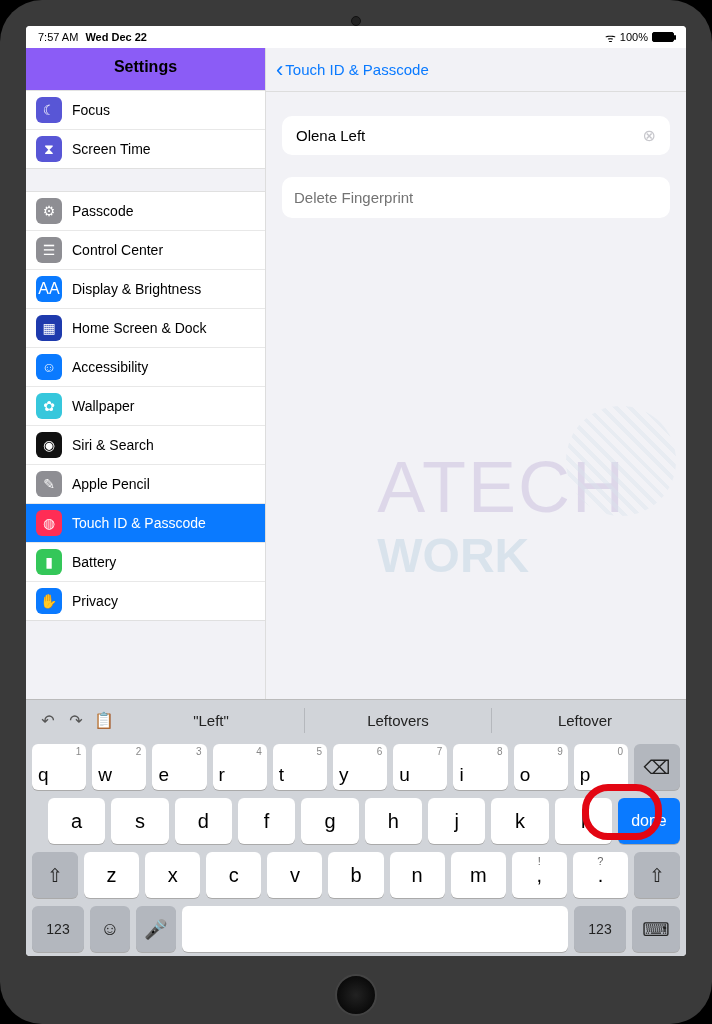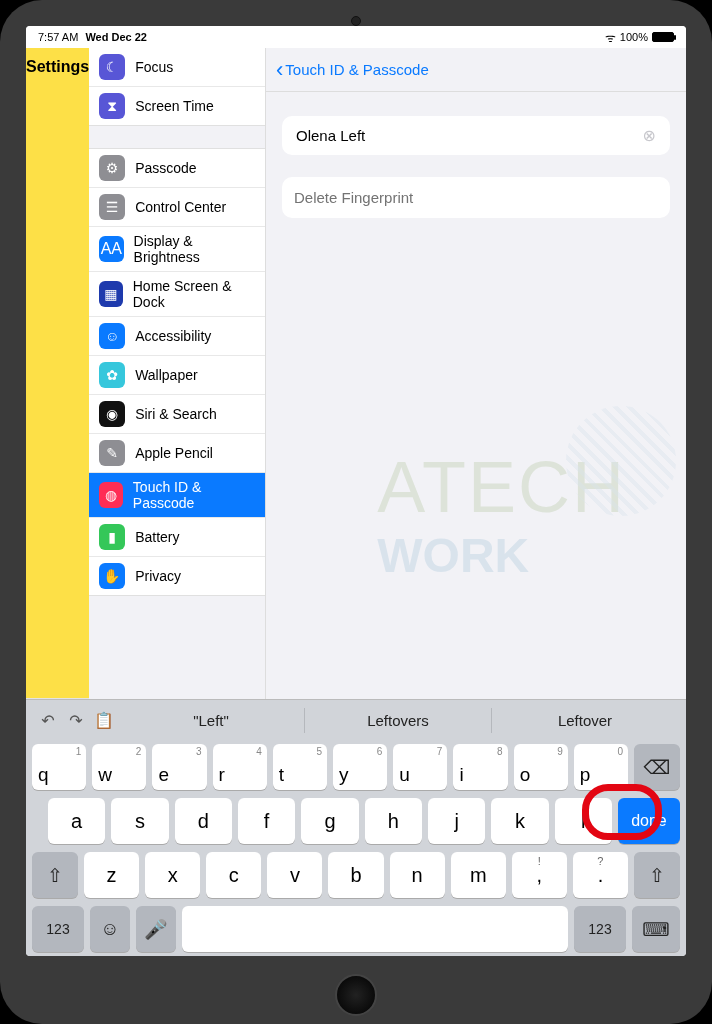--- a/index.html
+++ b/index.html
@@ -10,21 +10,21 @@
   .screen { width: 100%; height: 930px; background: #f2f2f6; border-radius: 4px; overflow: hidden; position: relative; display: flex; flex-direction: column; }
   .status { height: 22px; display: flex; justify-content: space-between; align-items: center; padding: 0 12px; font-size: 11px; background: #fff; }
   .status .left span { margin-right: 4px; }
   .status .date { font-weight: 600; }
   .status .right { display: flex; align-items: center; gap: 4px; }
   .batt-icon { width: 22px; height: 10px; border: 1px solid #000; border-radius: 2px; position: relative; background: #000; }
   .batt-icon::after { content: ""; position: absolute; right: -3px; top: 2px; width: 2px; height: 5px; background: #000; border-radius: 1px; }
   .wifi { font-size: 12px; }
   .main { flex: 1; display: flex; min-height: 0; }
   
-  .sidebar { width: 240px; background: #fde047; border-right: 1px solid #ddd; display: flex; flex-direction: row; }
+  .sidebar { width: 240px; background: #8b5cf6; border-right: 1px solid #ddd; display: flex; flex-direction: column; }
   .sb-title { text-align: center; font-weight: 700; font-size: 16px; padding: 10px 0 14px; border-bottom: 1px solid #e3e3e3; }
   .sb-scroll { flex: 1; overflow: hidden; background: #f2f2f6; }
   .group { background: #fff; margin: 0 0 22px 0; border-top: 0.5px solid #e0e0e0; border-bottom: 0.5px solid #e0e0e0; }
   .group:first-child { margin-top:0; border-top:none; }
   .row { display: flex; align-items: center; padding: 6px 10px; border-bottom: 0.5px solid #e8e8e8; font-size: 14px; cursor: pointer; }
   .row:last-child { border-bottom: none; }
   .row.selected { background: #0a7aff; color: #fff; }
   .row .ico { width: 26px; height: 26px; border-radius: 6px; margin-right: 10px; display: flex; align-items: center; justify-content: center; color: #fff; font-size: 14px; }
   .ico.purple { background: #5856d6; }
   .ico.gray { background: #8e8e93; }
@@ -40,21 +40,21 @@
   .dheader { height: 44px; display: flex; align-items: center; padding: 0 10px; border-bottom: 0.5px solid #ddd; }
   .back { color: #0a7aff; font-size: 15px; display: flex; align-items: center; cursor: pointer; }
   .chevl { font-size: 22px; margin-right: 2px; line-height: 1; }
   .dcontent { padding: 24px 16px; }
   .input-row { background: #fff; border-radius: 10px; display: flex; align-items: center; padding: 10px 14px; margin-bottom: 22px; }
   .input-row input { flex: 1; border: none; font-size: 15px; outline: none; background: transparent; }
   .clear { color: #c7c7cc; font-size: 16px; cursor: pointer; }
   .delete-row { background: #fff; border-radius: 10px; padding: 12px; color: #737373; font-size: 15px; cursor: pointer; }
   
   .wm { position: absolute; right: 60px; top: 420px; opacity: 0.12; pointer-events: none; font-family: Impact, Arial Black, sans-serif; }
-  .wm .l1 { font-size: 72px; color: #4d7c0f; letter-spacing: 2px; }
+  .wm .l1 { font-size: 72px; color: #4c1d95; letter-spacing: 2px; }
   .wm .l2 { font-size: 48px; color: #2a7aa8; display:flex; align-items:center; gap:8px;font-weight:bold;}
   .wm .sub { font-size: 14px; color: #2a7aa8; letter-spacing:2px; line-height:1.2;}
   .globe { width: 110px; height:110px; position:absolute; right:-50px; top:-40px; border-radius:50%; background: repeating-linear-gradient(45deg,#2a7aa8 0 4px,transparent 4px 10px); opacity:.4;}
   
   .kbd { background: #d1d4d9; border-top: 1px solid #bbb; }
   .kbar { display: flex; align-items: center; height: 40px; padding: 0 8px; }
   .kbar .tool { width: 28px; height: 28px; display: flex; align-items: center; justify-content: center; color: #555; cursor: pointer; }
   .sugg { flex: 1; display: flex; }
   .sugg div { flex: 1; text-align: center; font-size: 15px; color: #222; border-left: 1px solid #b5b8bd; padding: 4px 0; cursor: pointer; }
   .sugg div:first-child { border-left: none; }

